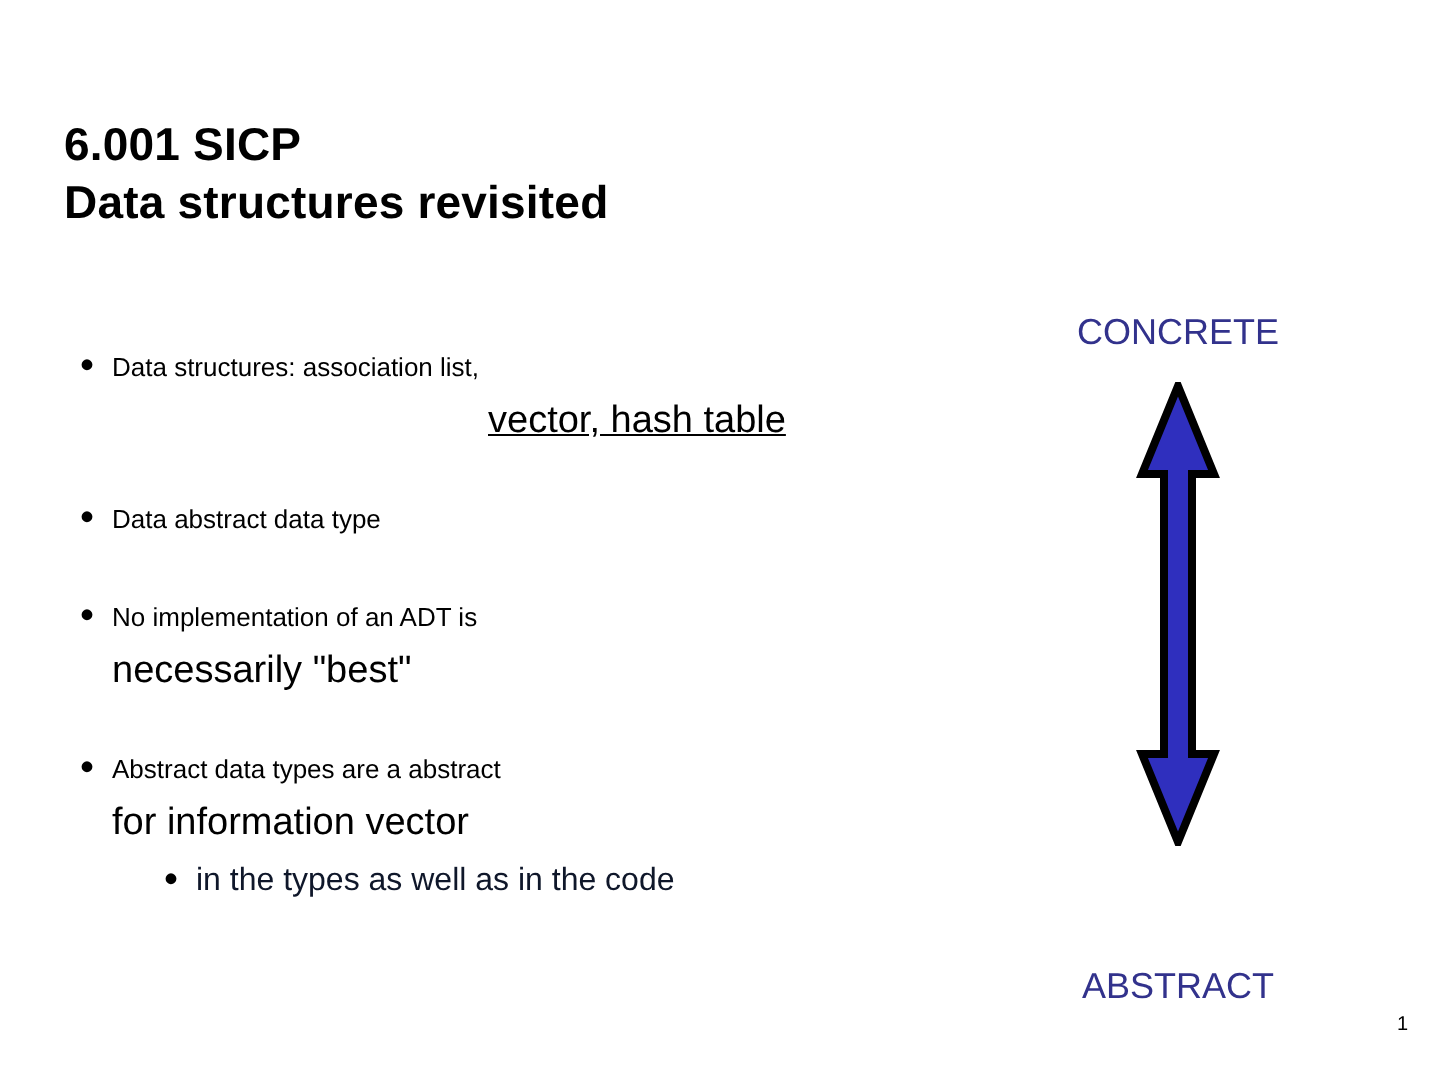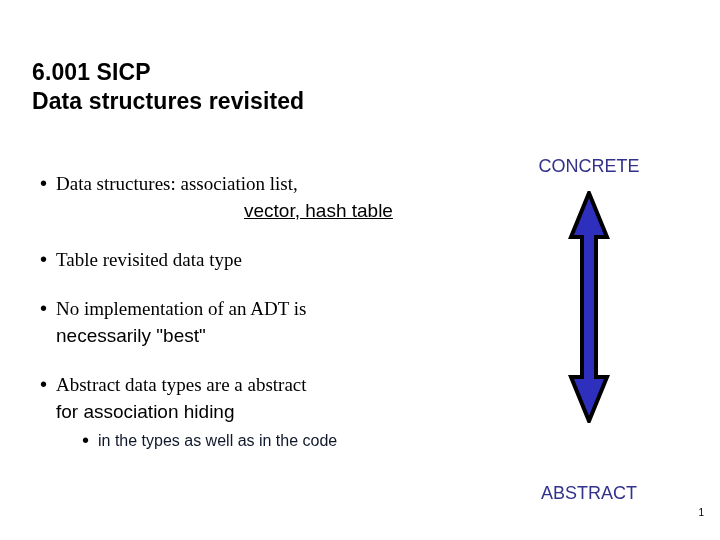--- a/index.html
+++ b/index.html
@@ -59,25 +59,24 @@
   .bullet-dot {
     flex: 0 0 auto;
     width: 16px;
     font-size: 20px;
     line-height: 27px;
     color: #000000;
     text-align: left;
   }
   .bullet-text {
     flex: 1 1 auto;
-    font-size: 19px;
+    font-size: 13px;
     line-height: 27px;
     color: #000000;
     white-space: pre-wrap;
-    font-family: Liberation Serif, serif;
   }
   .cont-line {
     font-size: 19px;
     line-height: 27px;
     color: #000000;
     padding-left: 204px;
     white-space: pre;
     text-decoration: underline;
   }
   .wrap-line {
@@ -177,38 +176,38 @@
       <div class="bullet-row">
         <span class="bullet-dot">•</span>
         <span class="bullet-text">Data structures: association list,</span>
       </div>
       <div class="cont-line">vector, hash table</div>
     </div>
 
     <div class="bullet-item">
       <div class="bullet-row">
         <span class="bullet-dot">•</span>
-        <span class="bullet-text">Table revisited data type</span>
+        <span class="bullet-text">Data abstract data type</span>
       </div>
     </div>
 
     <div class="bullet-item">
       <div class="bullet-row">
         <span class="bullet-dot">•</span>
         <span class="bullet-text">No implementation of an ADT is</span>
       </div>
       <div class="wrap-line">necessarily "best"</div>
     </div>
 
     <div class="bullet-item">
       <div class="bullet-row">
         <span class="bullet-dot">•</span>
         <span class="bullet-text">Abstract data types are a abstract</span>
       </div>
-      <div class="wrap-line">for association hiding</div>
+      <div class="wrap-line">for information vector</div>
       <div class="subbullet-row">
         <span class="subbullet-dot">•</span>
         <span class="subbullet-text">in the types as well as in the code</span>
       </div>
     </div>
 
   </div>
 
   <div class="diagram">
 

